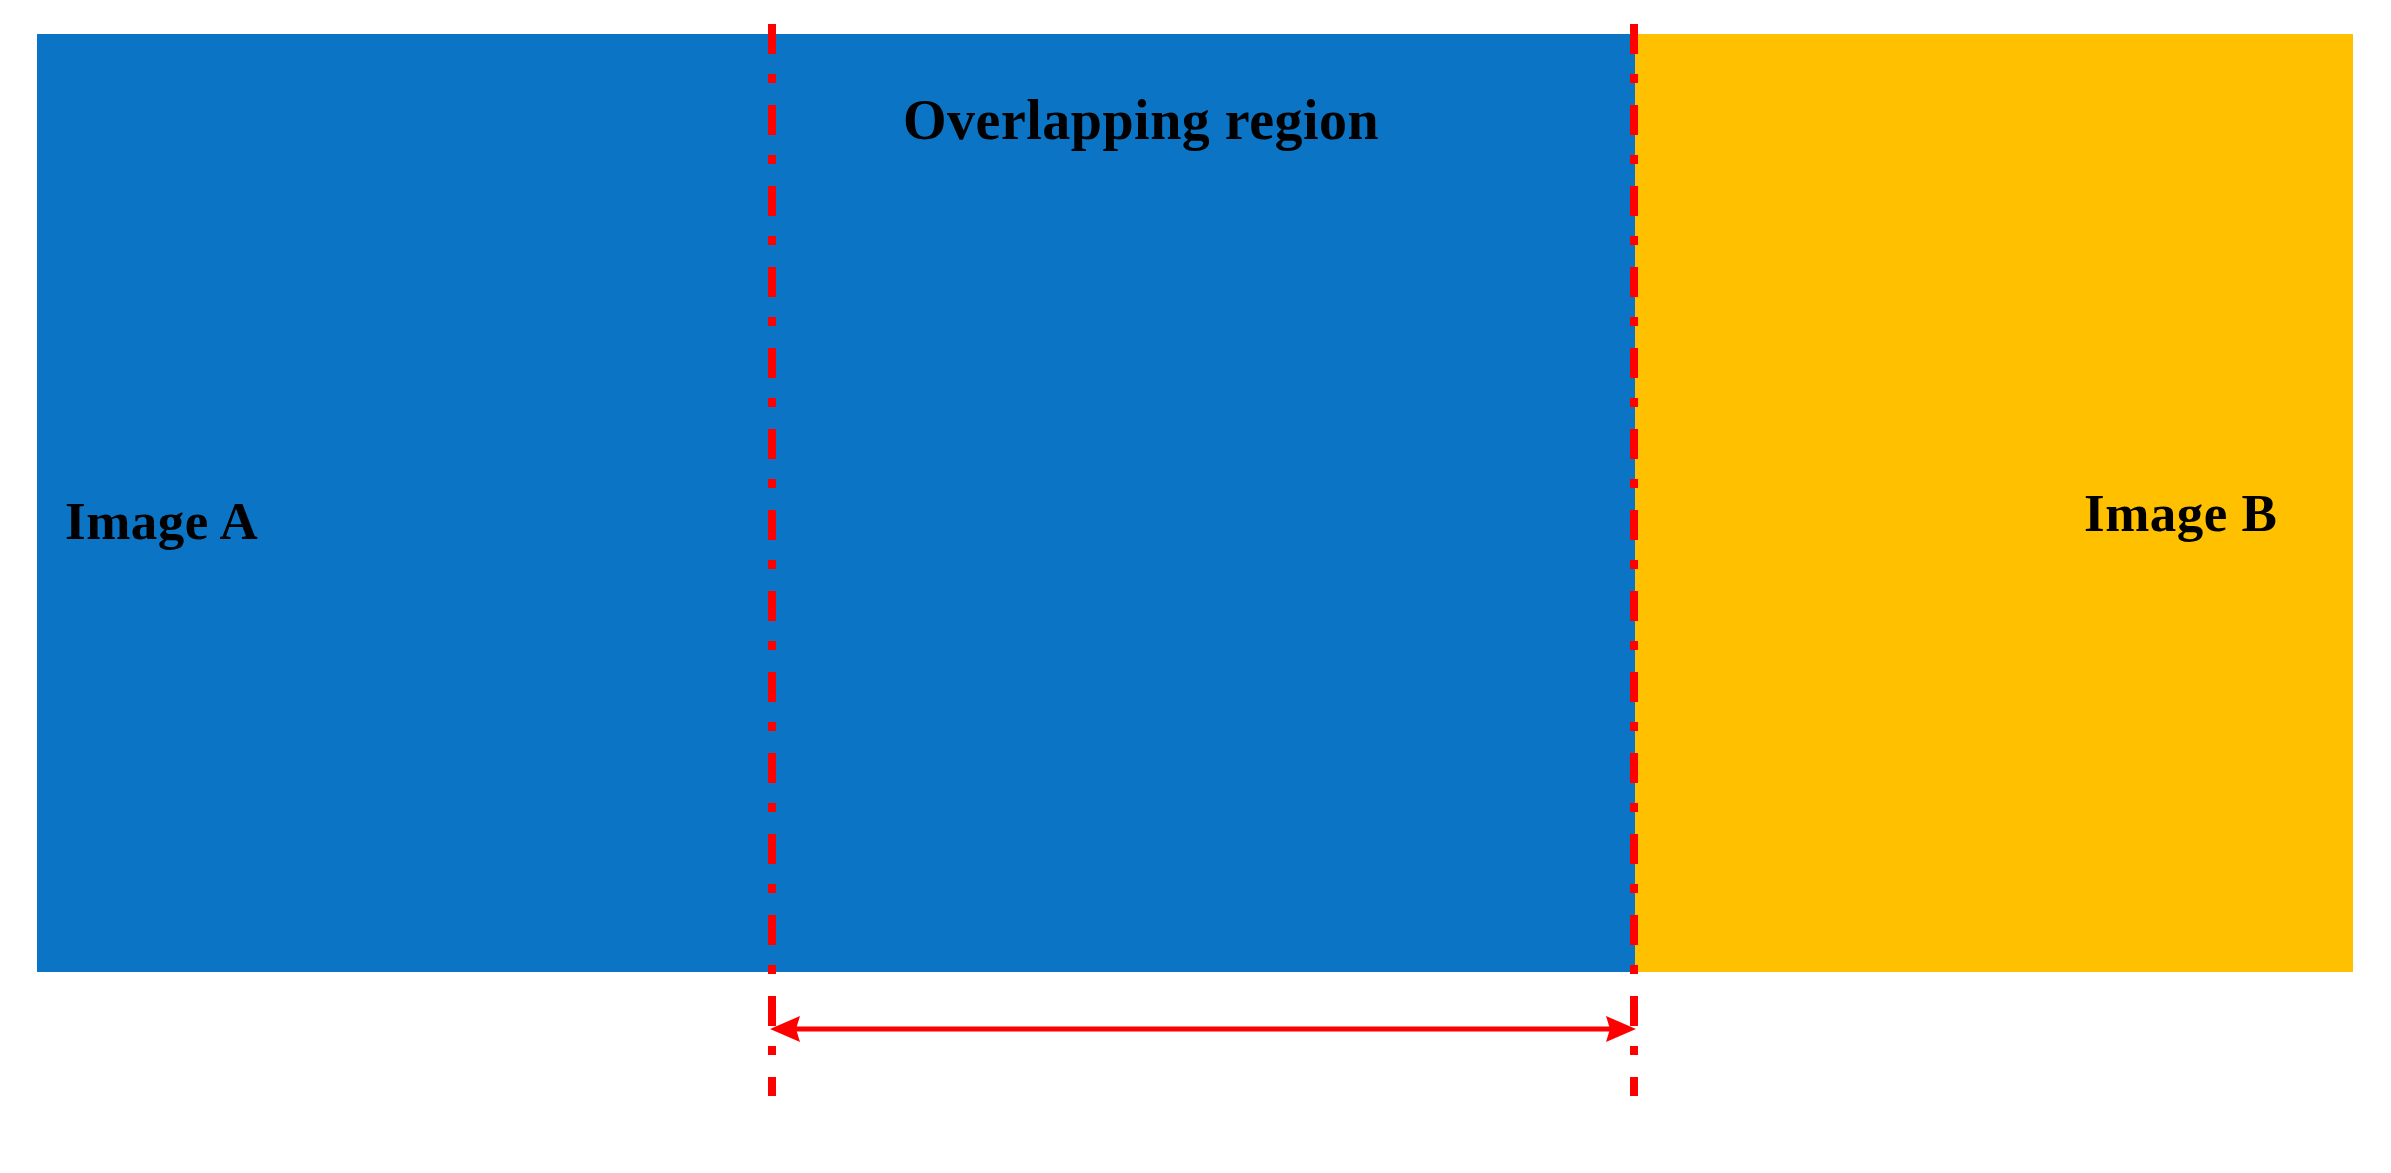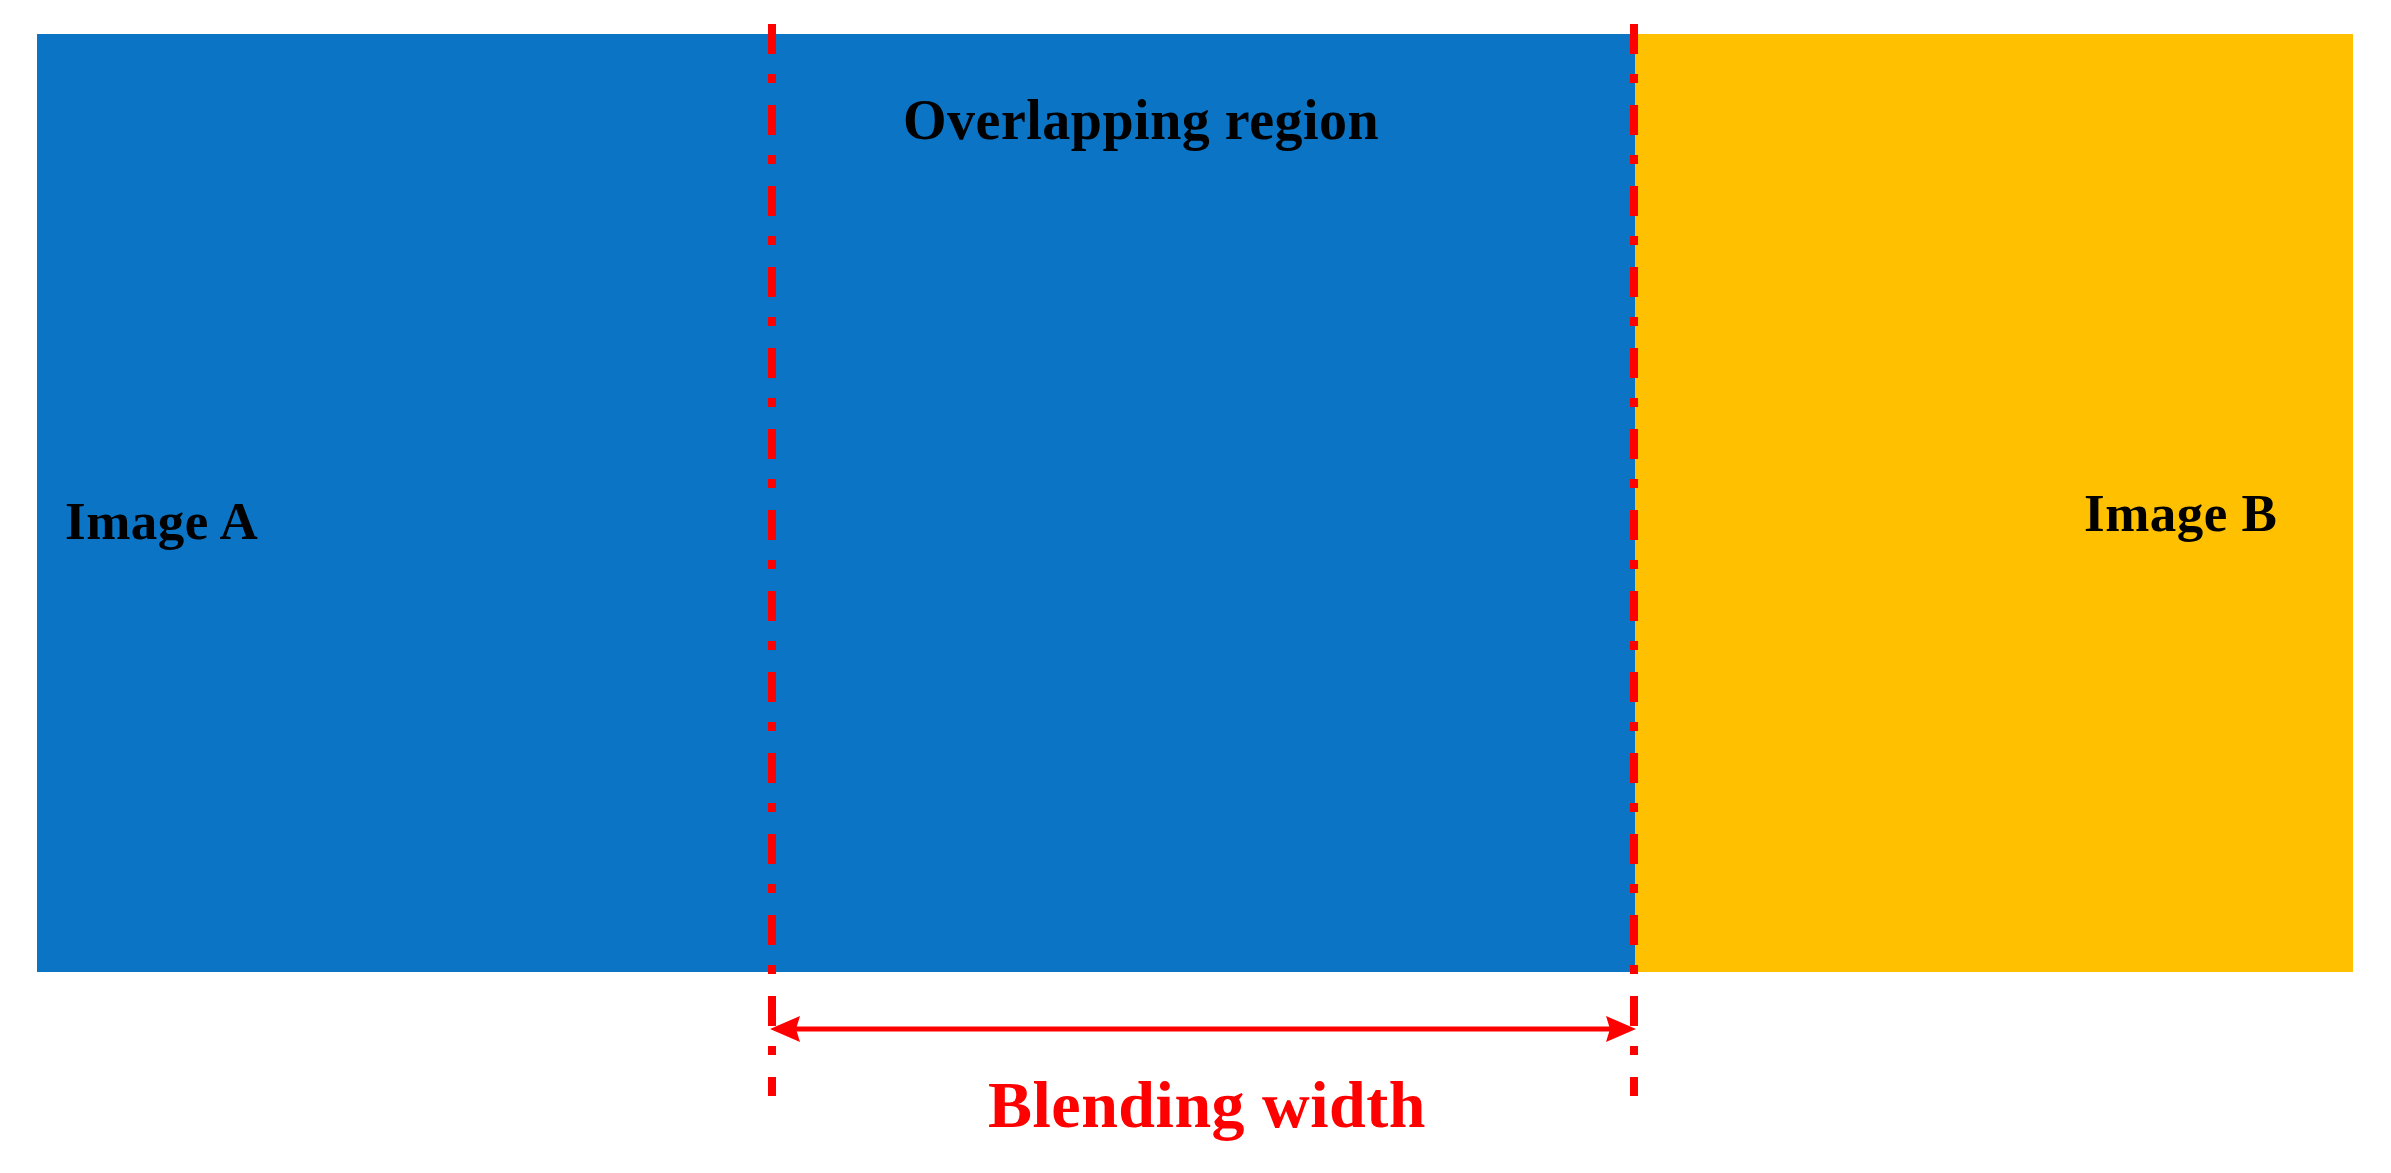--- a/index.html
+++ b/index.html
@@ -134,15 +134,14 @@
   <div id="dashline-right" class="dashdot-line"></div>
 
   <div id="blend-arrow">
     <svg width="878" height="52" viewBox="0 0 878 52" xmlns="http://www.w3.org/2000/svg">
       <line x1="24" y1="25" x2="856" y2="25" stroke="#FF0000" stroke-width="5"></line>
       <polygon points="6,25 36,12 32,25 36,38" fill="#FF0000"></polygon>
       <polygon points="872,25 842,12 846,25 842,38" fill="#FF0000"></polygon>
     </svg>
   </div>
 
-  <div id="label-blending-width">Blending width</div>
 
 </div>
 
 </body></html>

